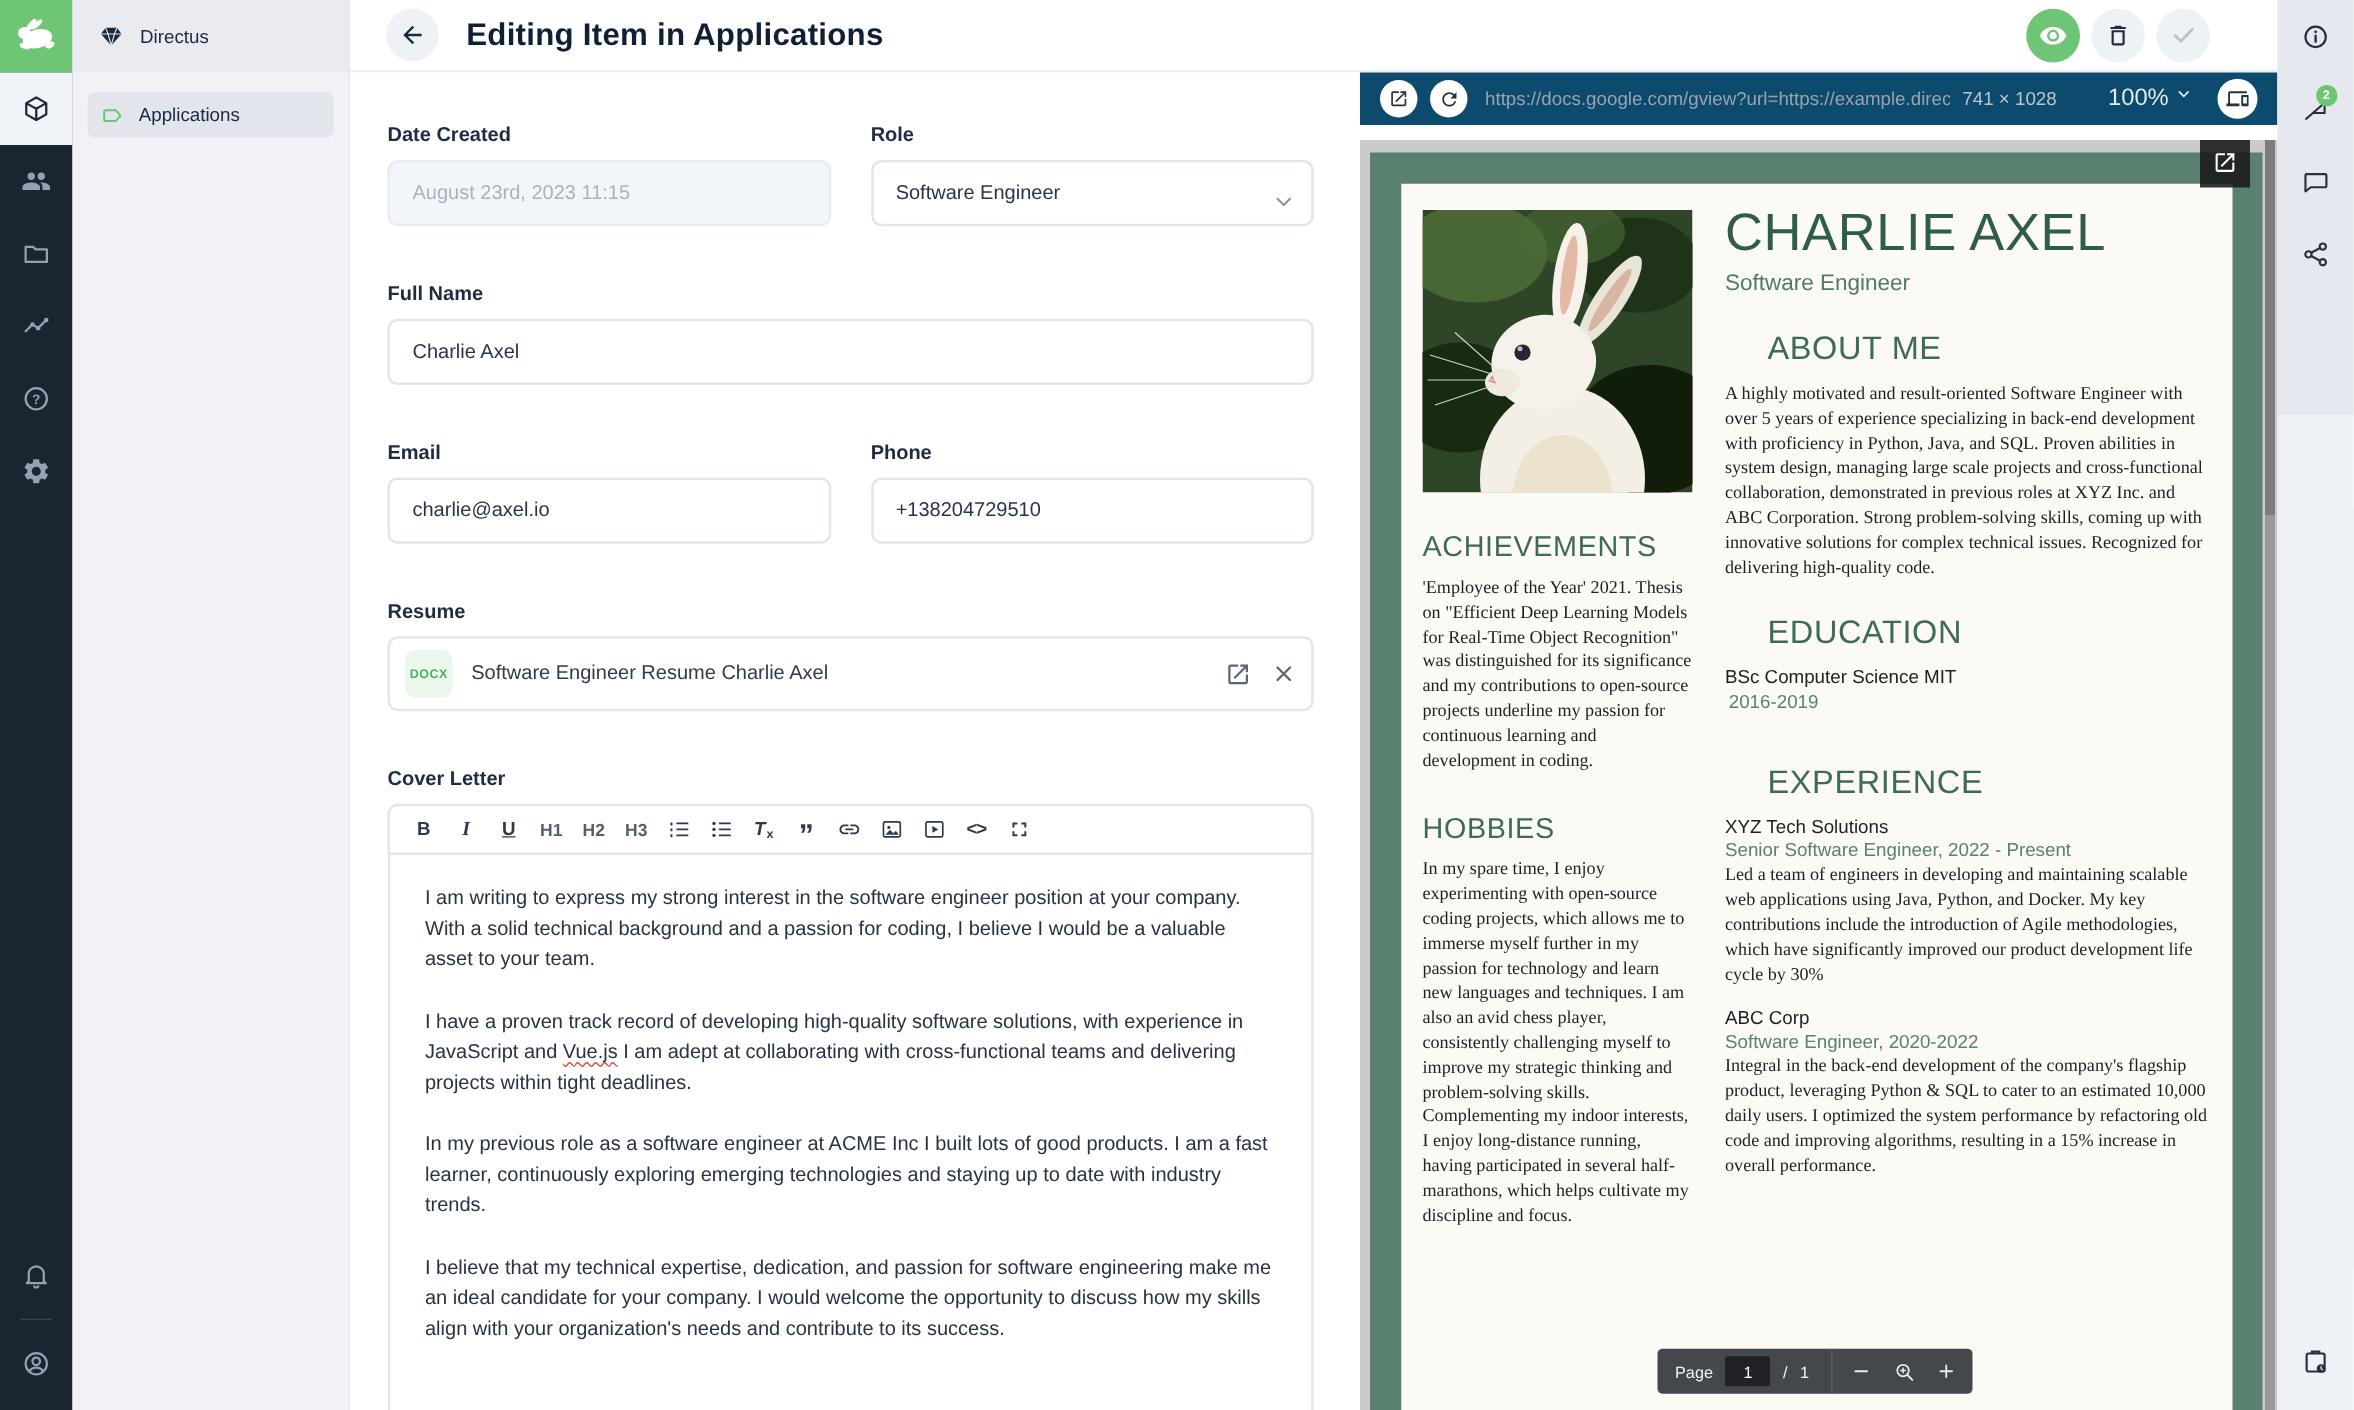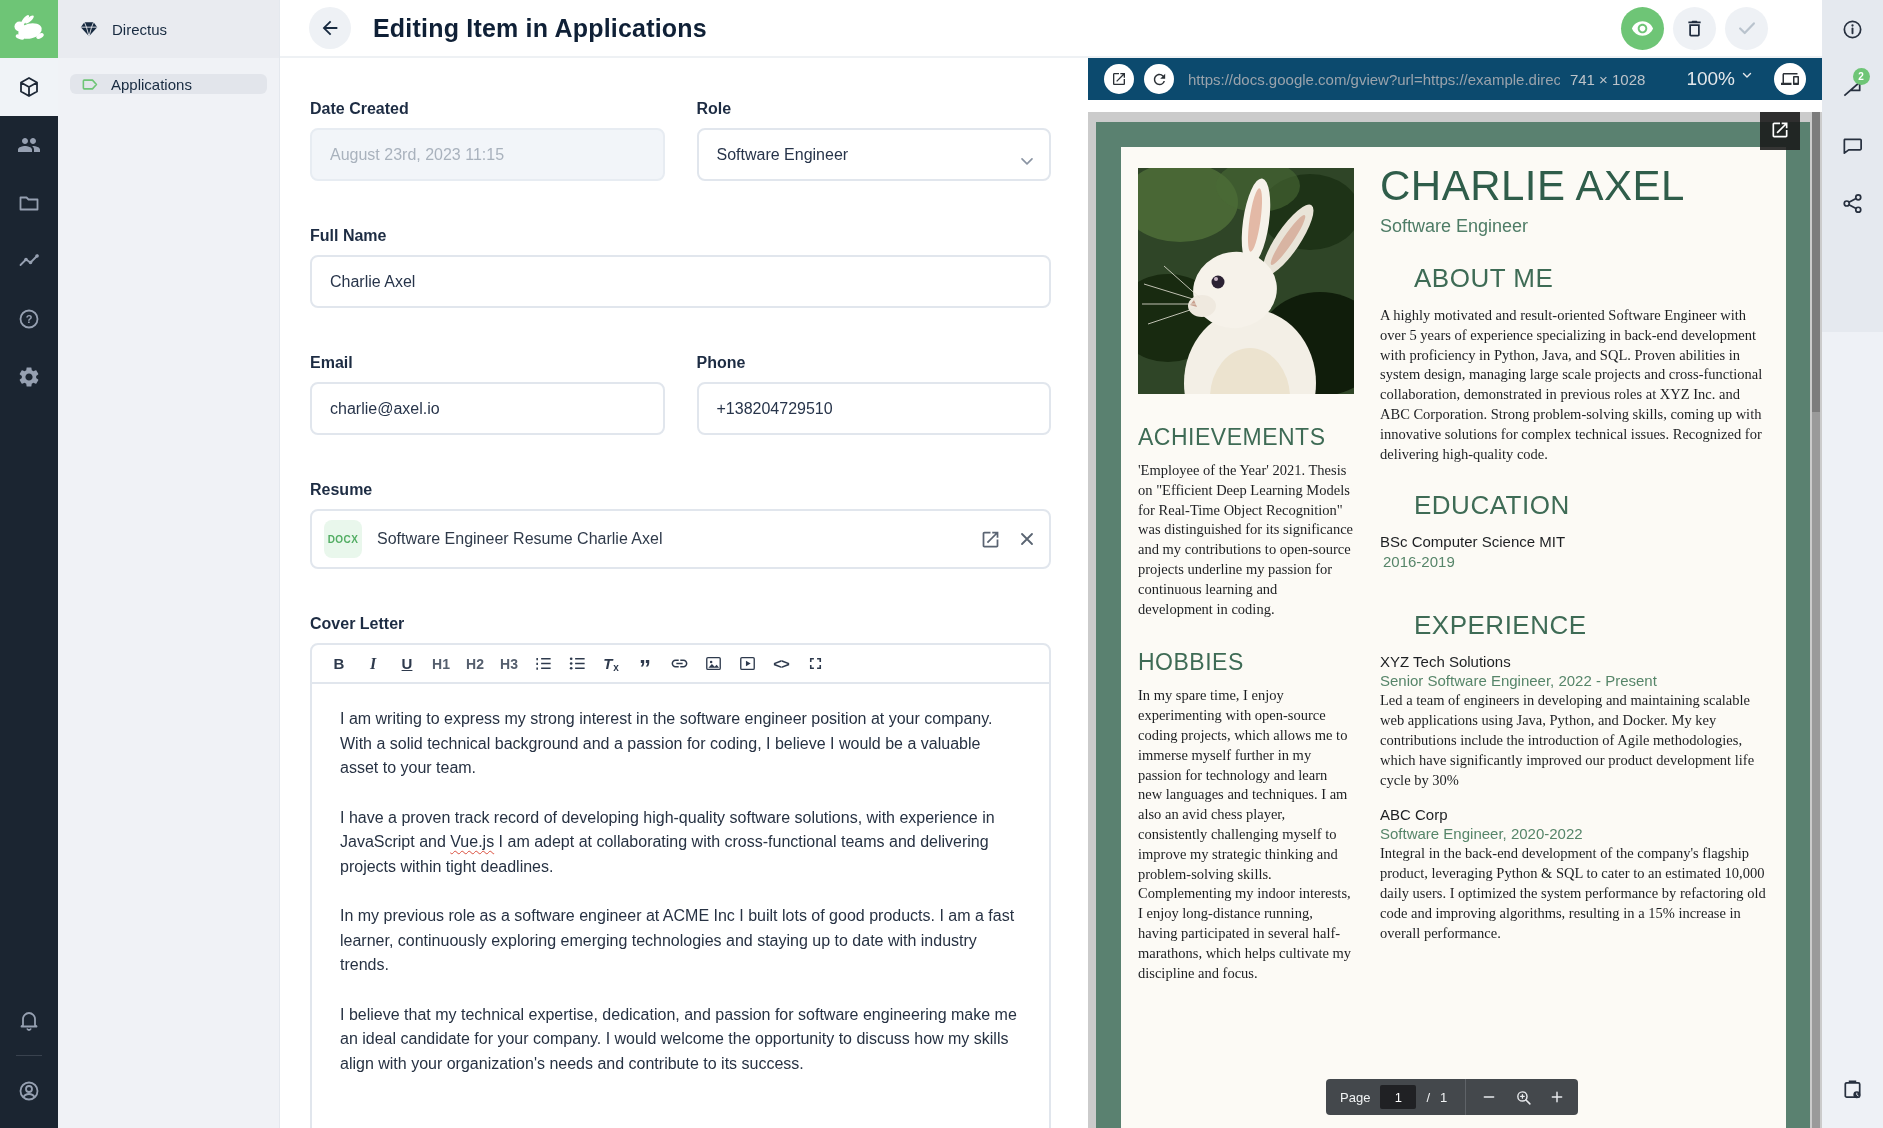--- a/index.html
+++ b/index.html
@@ -17,21 +17,21 @@
   .mod-tile.active { background:#f0f3f7; }
   .mod-tile.active .stroke { stroke:#1d2736; }
   .mod-spacer { flex:1; }
   .mod-divider { width:26px; height:1px; background:#39424e; margin:6px 0; }
   .mod-bottom { margin-bottom:8px; display:flex; flex-direction:column; align-items:center; }
 
   
   .nav-sidebar { position:absolute; left:58px; top:0; bottom:0; width:222px; background:#f0f2f6; border-right:1px solid #e4e8ee; }
   .project-bar { height:58px; background:#e9ebf0; display:flex; align-items:center; gap:12px; padding-left:20px; cursor:pointer; }
   .project-bar span { font-size:15px; color:#172a40; font-weight:500; }
-  .nav-item { margin:16px 12px 0 12px; height:20px; border-radius:6px; background:#e2e5eb; display:flex; align-items:center; gap:11px; padding-left:11px; cursor:pointer; }
+  .nav-item { margin:16px 12px 0 12px; height:36px; border-radius:6px; background:#e2e5eb; display:flex; align-items:center; gap:11px; padding-left:11px; cursor:pointer; }
   .nav-item span { font-size:15px; color:#172a40; font-weight:500; }
 
   
   .top-header { position:absolute; left:280px; top:0; width:1542px; height:58px; background:#ffffff; border-bottom:2px solid #eef1f4; display:flex; align-items:center; padding:0 28px 0 29px; }
   .back-btn { width:42px; height:42px; border-radius:50%; background:#eef1f5; border:none; display:flex; align-items:center; justify-content:center; cursor:pointer; }
   .page-title { font-size:25px; font-weight:700; color:#0f2036; margin-left:22px; letter-spacing:.2px; }
   .header-actions { margin-left:auto; display:flex; gap:9px; margin-right:26px; }
   .hbtn { width:43px; height:43px; border-radius:50%; border:none; display:flex; align-items:center; justify-content:center; cursor:pointer; }
   .hbtn.green { background:#6ec576; }
   .hbtn.gray { background:#eef1f5; }

